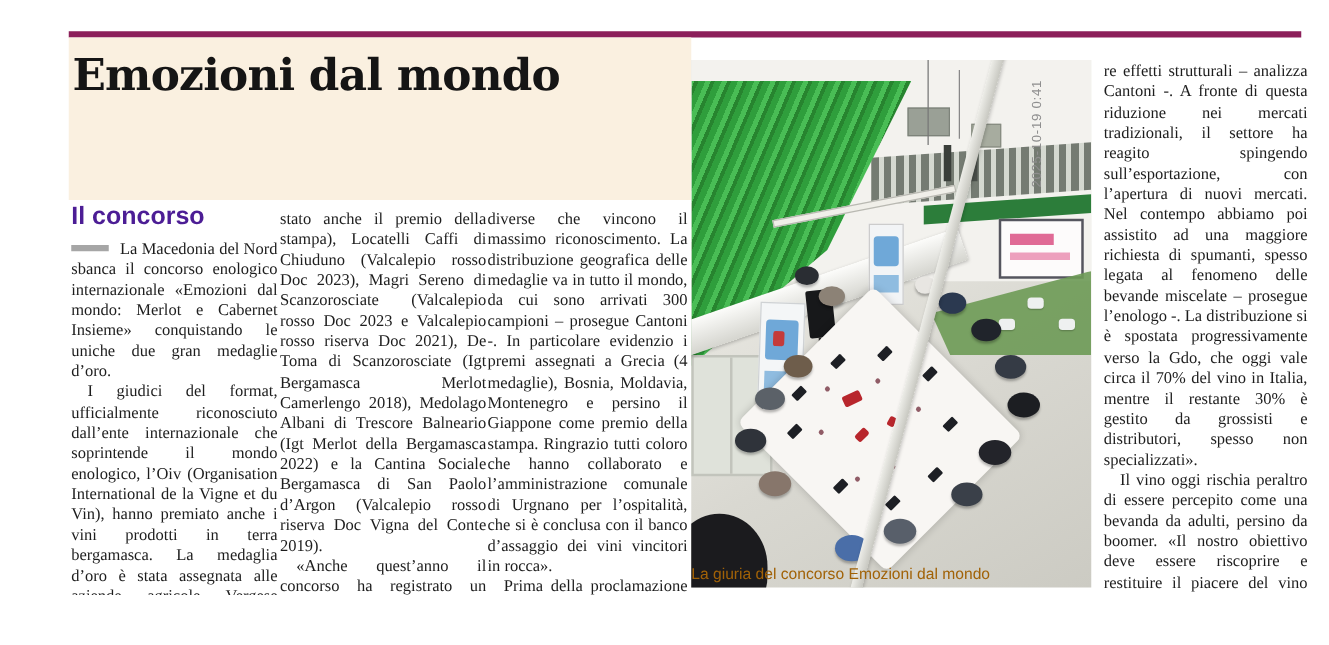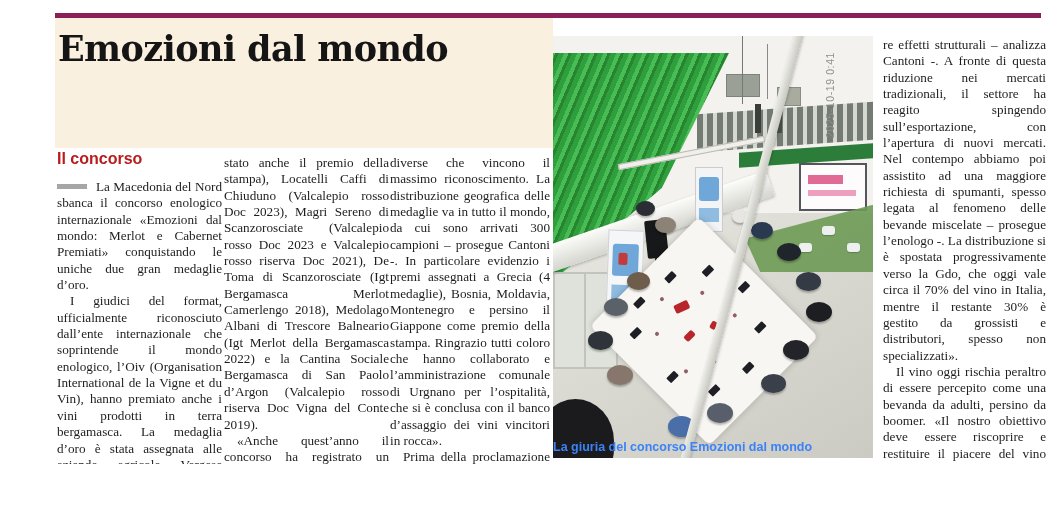--- a/index.html
+++ b/index.html
@@ -1,41 +1,41 @@
 <!DOCTYPE html>
 <html><head>
 <meta charset="utf-8">
 <style>
   html,body { margin:0; padding:0; background:#ffffff; }
   .page { position:relative; width:1063px; height:464px; background:#ffffff; overflow:hidden;
-          font-family:"Liberation Serif", serif; }
+          font-family:"Liberation Serif", serif;margin-top:12px; }
 
   .top-rule { position:absolute; left:55px; top:13px; width:986px; height:5px; background:#8c1f5a; }
 
   .headline-block { position:absolute; left:55px; top:18px; width:498px; height:130px; background:#faf0e0; }
   .headline { padding:9px 0 0 3px; font-family:"DejaVu Serif", serif; font-weight:700;
               font-size:35px; line-height:44px; color:#151515; letter-spacing:-0.6px; }
 
   .kicker { position:absolute; left:57px; top:150px; font-family:"Liberation Sans", sans-serif;
-            font-weight:700; font-size:16px; color:#b91c1c; }
+            font-weight:700; font-size:20px; color:#4c1d95; }
 
   .col { position:absolute; top:155px; width:165px; font-size:13.2px; line-height:16.35px;
          color:#1d1d1d; text-align:justify; }
   .col p { margin:0; }
   .col p.ind { text-indent:13px; }
   .col1 { left:57px; top:179px; }
   .col2 { left:224px; }
   .col3 { left:390px; width:160px; }
   .col4 { left:883px; top:37px; width:163px; }
 
   .lead-dash { display:inline-block; width:30px; height:5px; background:#a6a6a6;
                margin-right:9px; vertical-align:2px; }
 
   .caption { position:absolute; left:553px; top:440px; width:340px;
-             font-family:"Liberation Sans", sans-serif; font-weight:700; font-size:12.5px; color:#3b82f6; }
+             font-family:"Liberation Sans", sans-serif; font-weight:400; font-size:12.5px; color:#a16207; }
 
   .watermark { position:absolute; left:741px; top:88px; width:180px; height:14px;
                transform:rotate(-90deg); font-family:"Liberation Sans", sans-serif;
                font-size:10.5px; color:#8f8f8f; text-align:center; letter-spacing:0.6px; z-index:6; }
 
   
   .photo { position:absolute; left:553px; top:36px; width:320px; height:422px; margin:0; overflow:hidden;
            background:linear-gradient(150deg,#e9e8e2 30%, #d9d8d1 62%, #cccbc3 100%); }
   .ph { position:absolute; }
   .ceiling    { left:0; top:0; width:100%; height:42%; background:#f3f2ee; }
@@ -93,21 +93,21 @@
 
   <div class="headline-block">
     <div class="headline">
       <div>Emozioni dal mondo</div>
     </div>
   </div>
 
   <div class="kicker">Il concorso</div>
 
   <div class="col col1">
-    <p><span class="lead-dash"></span><span>La Macedonia del Nord sbanca il concorso enologico internazionale «Emozioni dal mondo: Merlot e Cabernet Premiati» conquistando le uniche due gran medaglie d’oro.</span></p>
+    <p><span class="lead-dash"></span><span>La Macedonia del Nord sbanca il concorso enologico internazionale «Emozioni dal mondo: Merlot e Cabernet Insieme» conquistando le uniche due gran medaglie d’oro.</span></p>
     <p class="ind">I giudici del format, ufficialmente riconosciuto dall’ente internazionale che soprintende il mondo enologico, l’Oiv (Organisation International de la Vigne et du Vin), hanno premiato anche i vini prodotti in terra bergamasca. La medaglia d’oro è stata assegnata alle aziende agricole Vergese MoKa di Ambivere (con l’etichetta Igt Bergamasca Merlot La mora 2022), Il Cipresso di Scanzorosciate (Igt Bergamasca Rosso Augusto 2024), Il Calepino di Castelli Calepio (Igt Bergamasca Kalòs 2019, che ha conqui-</p>
   </div>
 
   <div class="col col2">
     <p>stato anche il premio della stampa), Locatelli Caffi di Chiuduno (Valcalepio rosso Doc 2023), Magri Sereno di Scanzorosciate (Valcalepio rosso Doc 2023 e Valcalepio rosso riserva Doc 2021), De Toma di Scanzorosciate (Igt Bergamasca Merlot Camerlengo 2018), Medolago Albani di Trescore Balneario (Igt Merlot della Bergamasca 2022) e la Cantina Sociale Bergamasca di San Paolo d’Argon (Valcalepio rosso riserva Doc Vigna del Conte 2019).</p>
     <p class="ind">«Anche quest’anno il concorso ha registrato un grande successo di adesioni – commenta il direttore, l’enologo Sergio Cantoni -. Per la prima volta in una competizione internazionale troviamo due vini dello stesso Paese, la Macedonia del Nord, con due cantine</p>
   </div>
 
   <div class="col col3">
     <p>diverse che vincono il massimo riconoscimento. La distribuzione geografica delle medaglie va in tutto il mondo, da cui sono arrivati 300 campioni – prosegue Cantoni -. In particolare evidenzio i premi assegnati a Grecia (4 medaglie), Bosnia, Moldavia, Montenegro e persino il Giappone come premio della stampa. Ringrazio tutti coloro che hanno collaborato e l’amministrazione comunale di Urgnano per l’ospitalità, che si è conclusa con il banco d’assaggio dei vini vincitori in rocca».</p>

